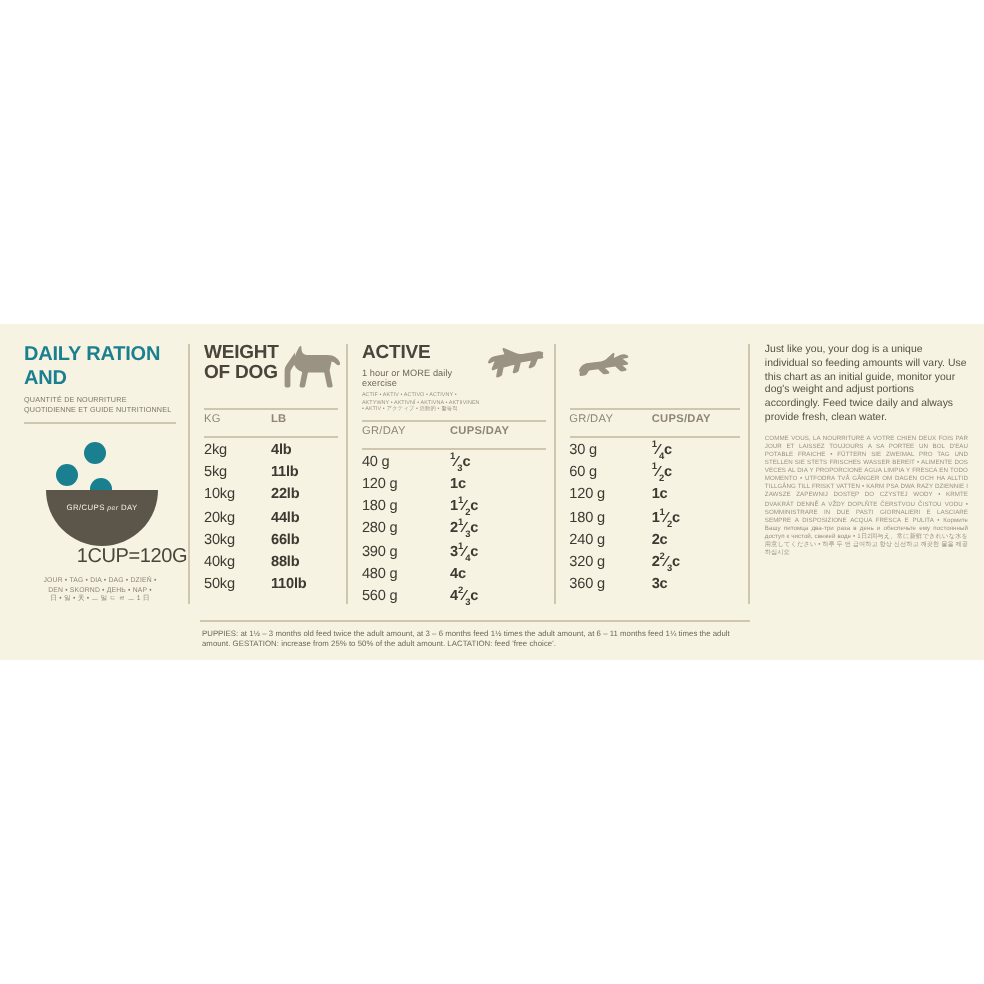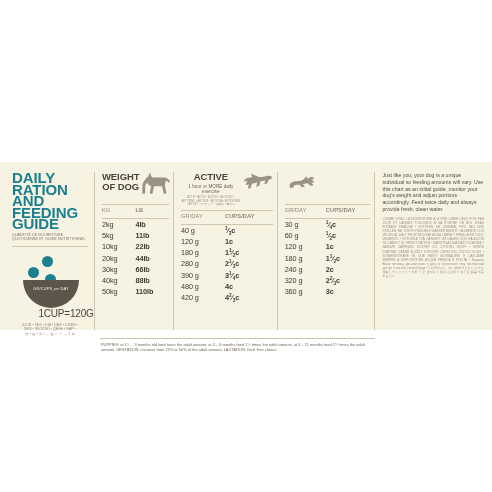--- a/index.html
+++ b/index.html
@@ -28,21 +28,21 @@
   .col-left {
     width: 88px;
     padding: 2px 6px 0 6px;
     display: flex;
     flex-direction: column;
     align-items: center;
   }
   .title-block { width: 100%; }
   .title-main {
     color: #1a7f8e;
-    font-size: 15px;
+    font-size: 10px;
     font-weight: bold;
     line-height: 11.5px;
     letter-spacing: -0.1px;
   }
   .title-sub {
     color: #7d7463;
     font-size: 3.6px;
     line-height: 4.6px;
     margin-top: 3px;
     letter-spacing: 0.1px;
@@ -106,21 +106,20 @@
   
   .col-weight { width: 78px; padding: 2px 4px 0 7px; }
   .col-active { width: 104px; padding: 2px 4px 0 7px; }
   .col-less   { width: 98px; padding: 2px 4px 0 7px; }
 
   .chead {
     display: flex;
     justify-content: space-between;
     align-items: flex-start;
     min-height: 29px;
-    text-align: center;
   }
   .chead-text { flex: 1; }
   .chead h2 {
     color: #4a443a;
     font-size: 9.5px;
     font-weight: bold;
     line-height: 10px;
     letter-spacing: -0.1px;
   }
   .chead .sub1 {
@@ -213,21 +212,20 @@
 <body>
 
 <div class="panel">
 
   <div class="panel-inner">
 
     <div class="col-left">
       <div class="title-block">
         <div class="title-main">
           <div>DAILY RATION AND</div>
-          <div>FEEDING GUIDE</div>
         </div>
         <div class="title-sub">
           <div>QUANTITÉ DE NOURRITURE</div>
           <div>QUOTIDIENNE ET GUIDE NUTRITIONNEL</div>
         </div>
         <div class="rule"></div>
       </div>
 
       <div class="bowl-wrap">
         <div class="dot dot-a"></div>
@@ -338,21 +336,21 @@
           </div>
         <div class="row">
             <div class="c1">390 g</div>
             <div class="c2 frac"><span>3</span><sup>1</sup><span>⁄</span><sub>4</sub><span>c</span></div>
           </div>
         <div class="row">
             <div class="c1">480 g</div>
             <div class="c2 frac"><span>4</span><span>c</span></div>
           </div>
         <div class="row">
-            <div class="c1">420 g</div>
+            <div class="c1">560 g</div>
             <div class="c2 frac"><span>4</span><sup>2</sup><span>⁄</span><sub>3</sub><span>c</span></div>
           </div>
       </div>
     </div>
 
     <div class="vdiv"></div>
 
     <div class="col-less">
       <div class="chead">
         <div class="dog-icon">

